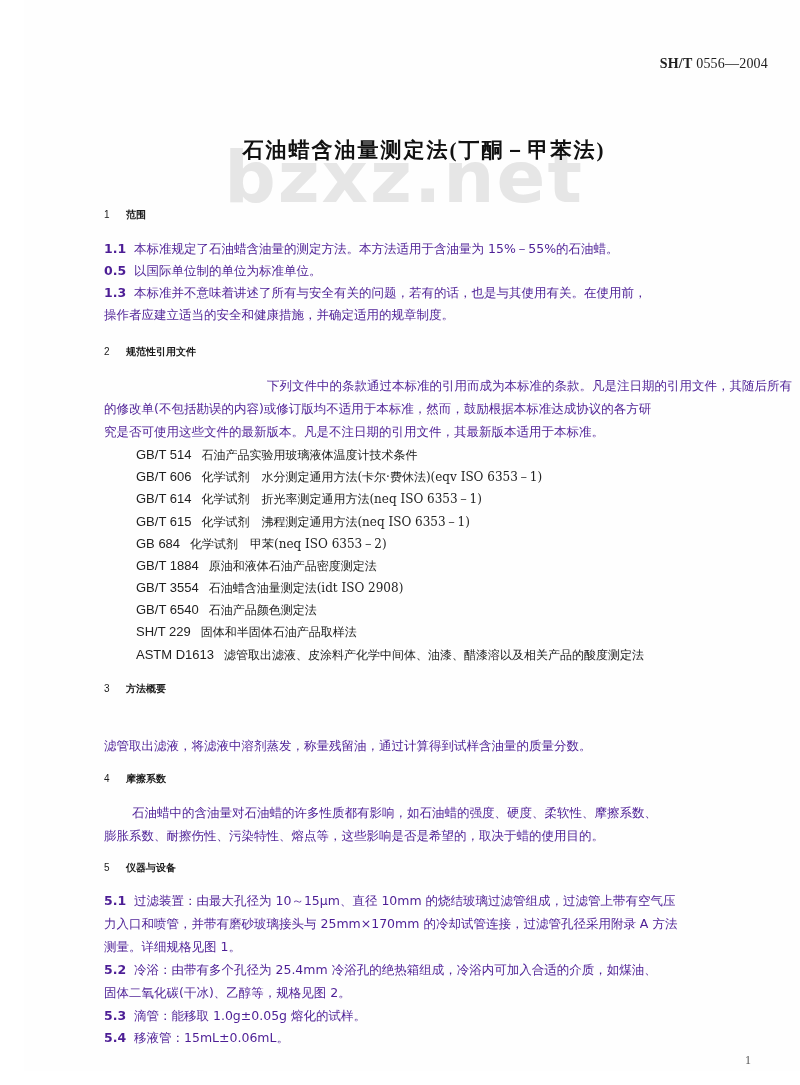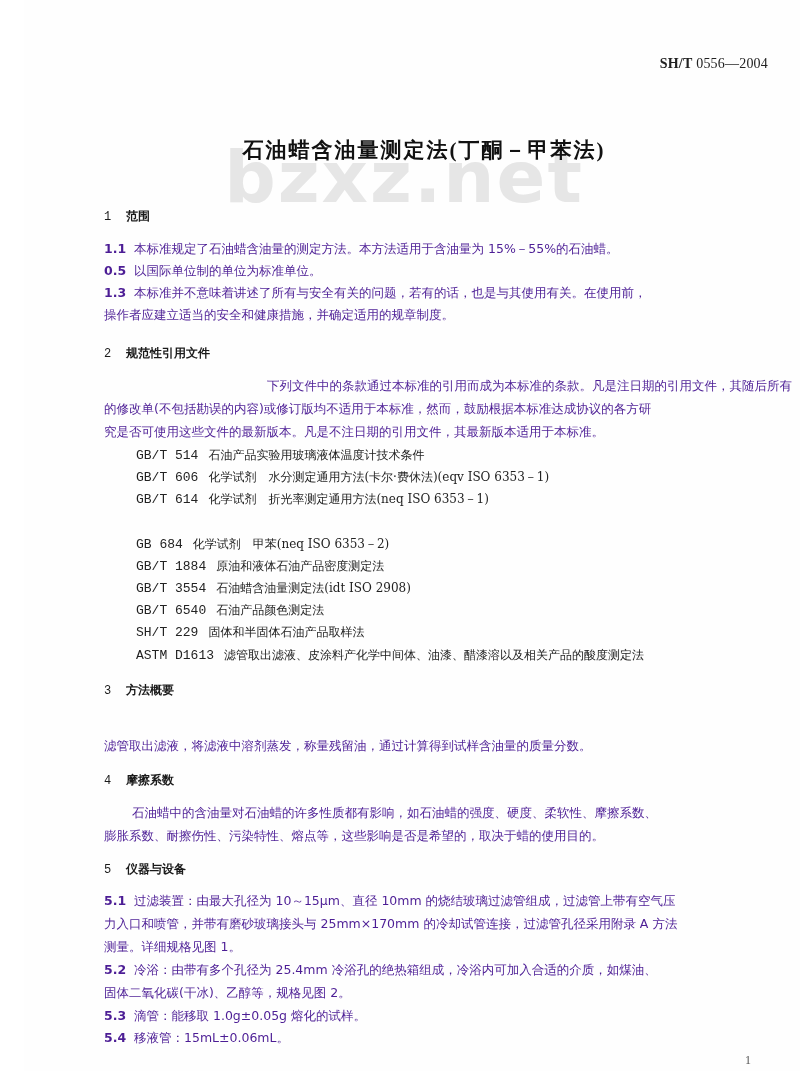--- a/index.html
+++ b/index.html
@@ -59,22 +59,22 @@
       font-family: Liberation Serif, serif;
       font-weight: bold;
       font-size: 21px;
       letter-spacing: 2px;
       color: #111;
       z-index: 1;
     }
     .section-head {
       position: absolute;
       left: 80px;
-      font-family: Liberation Mono, monospace;
-      font-size: 12px;
+      font-family: Liberation Sans, sans-serif;
+      font-size: 10px;
       font-weight: bold;
       color: #1a1a1a;
       z-index: 1;
     }
     .section-head .num {
       display: inline-block;
       width: 22px;
       font-weight: normal;
     }
     .line {
@@ -102,21 +102,21 @@
       font-family: "DejaVu Serif", serif;
       font-size: 12px;
       line-height: 16px;
       color: #222;
       white-space: nowrap;
       z-index: 1;
     }
     .ref .code {
       display: inline-block;
       margin-right: 10px;
-      font-family: Liberation Mono, monospace;
+      font-family: Liberation Sans, sans-serif;
       font-size: 13px;
     }
     .page-num {
       position: absolute;
       left: 721px;
       top: 1053px;
       font-family: "Liberation Serif", serif;
       font-size: 12px;
       color: #555;
     }
@@ -149,20 +149,21 @@
   <div class="section-head" style="top:345px;">
     <span class="num">2</span><span>规范性引用文件</span>
   </div>
   <div class="line indent" style="top:378px;text-align:right;">下列文件中的条款通过本标准的引用而成为本标准的条款。凡是注日期的引用文件，其随后所有</div>
   <div class="line" style="top:401px;">的修改单(不包括勘误的内容)或修订版均不适用于本标准，然而，鼓励根据本标准达成协议的各方研</div>
   <div class="line" style="top:424px;">究是否可使用这些文件的最新版本。凡是不注日期的引用文件，其最新版本适用于本标准。</div>
 
   <div class="ref" style="top:447px;"><span class="code">GB/T 514</span><span>石油产品实验用玻璃液体温度计技术条件</span></div>
   <div class="ref" style="top:469px;"><span class="code">GB/T 606</span><span>化学试剂　水分测定通用方法(卡尔·费休法)(eqv ISO 6353－1)</span></div>
   <div class="ref" style="top:491px;"><span class="code">GB/T 614</span><span>化学试剂　折光率测定通用方法(neq ISO 6353－1)</span></div>
+  <div class="ref" style="top:514px;"><span class="code">GB/T 615</span><span>化学试剂　沸程测定通用方法(neq ISO 6353－1)</span></div>
   <div class="ref" style="top:536px;"><span class="code">GB 684</span><span>化学试剂　甲苯(neq ISO 6353－2)</span></div>
   <div class="ref" style="top:558px;"><span class="code">GB/T 1884</span><span>原油和液体石油产品密度测定法</span></div>
   <div class="ref" style="top:580px;"><span class="code">GB/T 3554</span><span>石油蜡含油量测定法(idt ISO 2908)</span></div>
   <div class="ref" style="top:602px;"><span class="code">GB/T 6540</span><span>石油产品颜色测定法</span></div>
   <div class="ref" style="top:624px;"><span class="code">SH/T 229</span><span>固体和半固体石油产品取样法</span></div>
   <div class="ref" style="top:647px;"><span class="code">ASTM D1613</span><span>滤管取出滤液、皮涂料产化学中间体、油漆、醋漆溶以及相关产品的酸度测定法</span></div>
 
   <div class="section-head" style="top:682px;">
     <span class="num">3</span><span>方法概要</span>
   </div>

